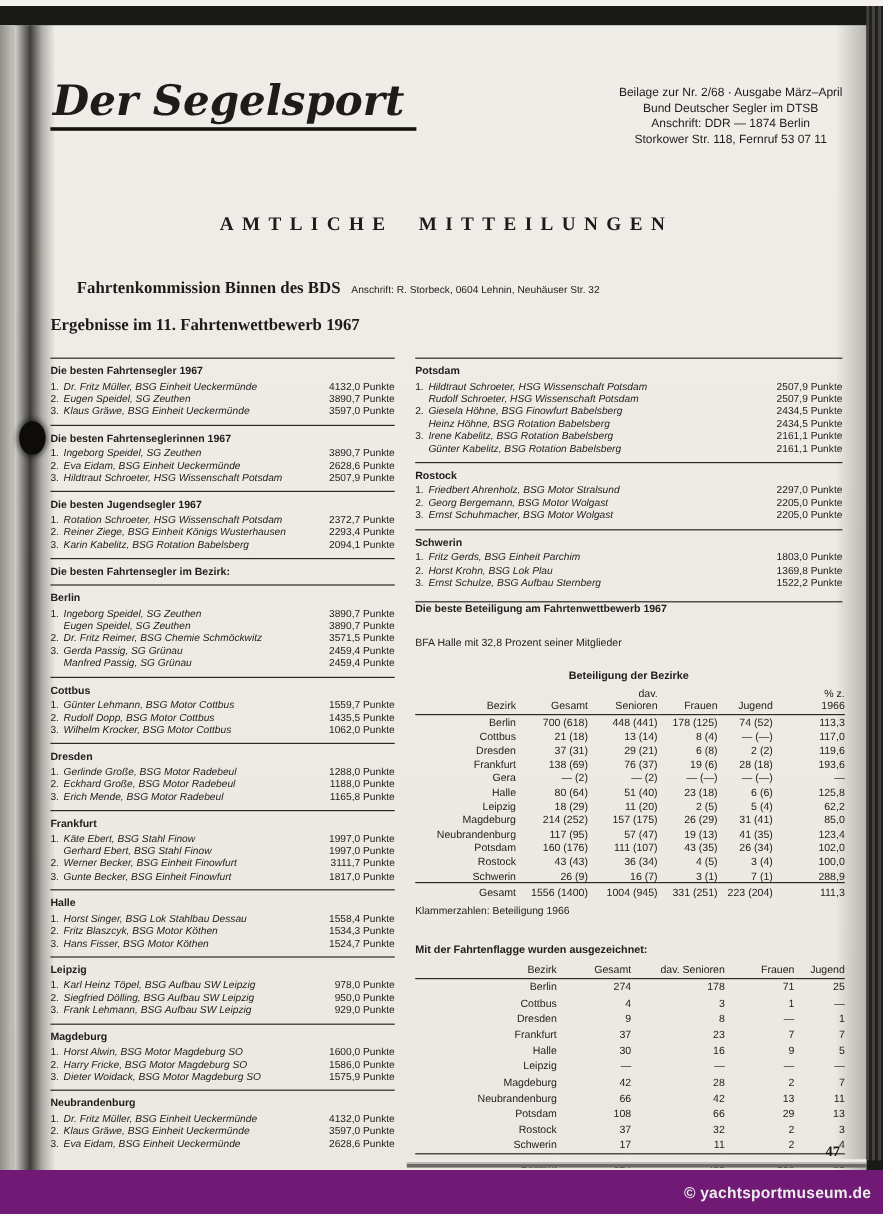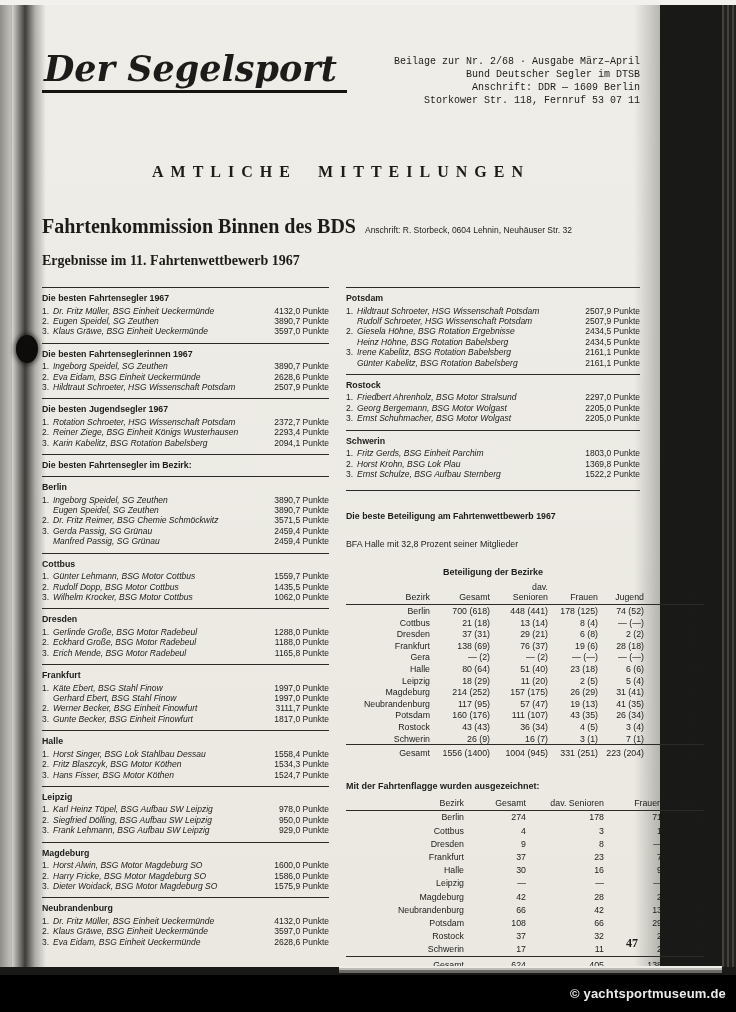--- a/index.html
+++ b/index.html
@@ -1,21 +1,21 @@
 <!DOCTYPE html>
 <html><head>
 <meta charset="utf-8">
 <style>
   * { margin:0; padding:0; box-sizing:border-box; }
   html,body { width:736px; height:1012px; overflow:hidden; background:#191918;
               font-family:"Liberation Sans", sans-serif; }
 
   .top-strip { position:absolute; top:0; left:0; right:0; height:5px; background:#f2f1ed; }
 
-  .page { position:absolute; left:0; top:5px; width:660px; height:962px;
+  .page { position:absolute; left:0; top:21px; width:722px; height:962px;
           background:linear-gradient(180deg,#efede7 0%,#eae8e1 100%);
           color:#1d1c1a; }
 
   .left-edge { position:absolute; left:0; top:0; bottom:0; width:12px;
                background:linear-gradient(90deg,#8f8d88,#c9c7c1); }
   .gutter { position:absolute; left:10px; top:0; bottom:0; width:36px;
             background:linear-gradient(90deg, rgba(18,17,14,0) 0%, rgba(18,17,14,0.8) 42%,
                         rgba(18,17,14,0.28) 70%, rgba(18,17,14,0) 100%); }
   .punch { position:absolute; left:16px; top:330px; width:22px; height:28px;
            background:#0d0c0a; border-radius:50%; box-shadow:0 0 4px 2px rgba(10,10,10,.55); }
@@ -26,66 +26,66 @@
            background:repeating-linear-gradient(90deg,#44423e 0 2px,#22211e 2px 5px); }
   .bottom-stack { position:absolute; left:46%; right:14px; bottom:39px; height:7px;
                   background:linear-gradient(180deg,#efede7 0 2px,#bdbbb5 2px 4px,#6b6a66 4px 7px); }
 
   .content { position:relative; height:100%; padding:44px 20px 0 42px; }
 
   .header { display:flex; justify-content:space-between; align-items:flex-start; }
   .logo { font-family:"DejaVu Serif", serif; font-style:italic; font-weight:bold;
           font-size:35px; line-height:1.15; padding:0 10px 1px 2px;
           border-bottom:3px solid #15140f; }
-  .address { text-align:right; font-family:Liberation Mono, monospace;
+  .address { text-align:center; font-family:Liberation Sans, sans-serif;
              font-size:10px; line-height:13px; padding-top:6px; }
 
   .main-title { text-align:center; font-family:"Liberation Serif", serif; font-weight:bold;
                 font-size:16px; letter-spacing:7px; word-spacing:10px; margin-top:56px; }
 
   .commission { margin-top:34px; }
-  .commission-title { font-family:"Liberation Serif", serif; font-weight:bold; font-size:20px; }
+  .commission-title { font-family:"Liberation Serif", serif; font-weight:bold; font-size:14px;margin-left:22px; }
   .commission-address { font-size:8.5px; margin-left:9px; }
 
   .results-title { margin-top:15px; font-family:"Liberation Serif", serif;
                    font-weight:bold; font-size:14px; }
 
   .columns { display:flex; margin-top:12px; gap:17px; }
   .col-left { width:287px; flex:none; }
   .col-right { flex:1; min-width:0; }
 
   .section { border-top:1px solid #2b2a27; margin-top:6px; padding-top:5px; }
   .sec-heading { font-size:8.8px; font-weight:bold; line-height:10px; margin-bottom:2.5px; }
   .entry { display:flex; font-size:8.5px; line-height:10.4px; white-space:nowrap; }
   .entry .num { width:11px; flex:none; }
   .entry .name { flex:1; overflow:hidden;font-style:italic; }
   .entry .pts { flex:none; padding-left:6px; }
 
-  .best { border-top:1px solid #2b2a27; margin-top:11px; padding-top:20px; }
+  .best { border-top:1px solid #2b2a27; margin-top:11px; padding-top:0; }
   .best-text { font-size:8.8px; margin-top:18px; }
 
   .table-block { margin-top:18px; }
   .t1-title { text-align:center; font-weight:bold; font-size:9px; margin-bottom:5px; }
   .t2-title { font-weight:bold; font-size:9px; margin-bottom:6px; margin-top:22px; }
 
   table { width:100%; border-collapse:collapse; table-layout:fixed; font-size:8.8px; }
   th { font-weight:normal; }
   th,td { padding:0.8px 0; }
   .c-left { text-align:right; }
   .c-num  { text-align:right; }
   thead th { border-bottom:1px solid #2b2a27; padding-bottom:2px; vertical-align:bottom; }
   .h-top { min-height:9px; line-height:9px; }
   tbody.total-body td { border-top:1px solid #2b2a27; padding-top:3px; }
   #t2-body td { padding:1.6px 0; }
   .footnote { font-size:8.6px; margin-top:4px; }
 
   .pageno { position:absolute; right:22px; bottom:16px; font-family:"Liberation Serif", serif;
             font-weight:bold; font-size:12px; }
 
-  .bottom-bar { position:absolute; left:0; right:0; bottom:0; height:37px; background:#000000;
+  .bottom-bar { position:absolute; left:0; right:0; bottom:0; height:37px; background:#701a75;
                 display:flex; align-items:center; justify-content:flex-end; padding-right:10px;
                 color:#ececec; font-size:13px; font-weight:bold; letter-spacing:.2px; }
 </style>
 </head>
 <body>
 
 <div class="top-strip"></div>
 
 <div class="page">
   <div class="right-shade"></div>
@@ -93,21 +93,21 @@
   <div class="gutter"></div>
   <div class="punch"></div>
 
   <div class="content">
 
     <div class="header">
       <div class="logo">Der Segelsport</div>
       <div class="address">
         <div>Beilage zur Nr. 2/68 · Ausgabe März–April</div>
         <div>Bund Deutscher Segler im DTSB</div>
-        <div>Anschrift: DDR — 1609 Berlin</div>
+        <div>Anschrift: DDR — 1874 Berlin</div>
         <div>Storkower Str. 118, Fernruf 53 07 11</div>
       </div>
     </div>
 
     <div class="main-title">AMTLICHE MITTEILUNGEN</div>
 
     <div class="commission">
       <span class="commission-title">Fahrtenkommission Binnen des BDS</span><span class="commission-address">Anschrift: R. Storbeck, 0604 Lehnin, Neuhäuser Str. 32</span>
     </div>
 
@@ -342,21 +342,21 @@
                 <span class="name">Hildtraut Schroeter, HSG Wissenschaft Potsdam</span>
                 <span class="pts">2507,9 Punkte</span>
               </div>
               <div class="entry">
                 <span class="num"></span>
                 <span class="name">Rudolf Schroeter, HSG Wissenschaft Potsdam</span>
                 <span class="pts">2507,9 Punkte</span>
               </div>
               <div class="entry">
                 <span class="num">2.</span>
-                <span class="name">Giesela Höhne, BSG Rotation Ergebnisse</span>
+                <span class="name">Giesela Höhne, BSG Finowfurt Babelsberg</span>
                 <span class="pts">2434,5 Punkte</span>
               </div>
               <div class="entry">
                 <span class="num"></span>
                 <span class="name">Heinz Höhne, BSG Rotation Babelsberg</span>
                 <span class="pts">2434,5 Punkte</span>
               </div>
               <div class="entry">
                 <span class="num">3.</span>
                 <span class="name">Irene Kabelitz, BSG Rotation Babelsberg</span>
@@ -552,20 +552,21 @@
                 <tr>
                   <td class="c-left">Gesamt</td>
                   <td class="c-num">1556 (1400)</td>
                   <td class="c-num">1004 (945)</td>
                   <td class="c-num">331 (251)</td>
                   <td class="c-num">223 (204)</td>
                   <td class="c-num">111,3</td>
                 </tr>
               </tbody>
           </table>
+          <div class="footnote">Klammerzahlen: Beteiligung 1966</div>
         </div>
 
         <div>
           <div class="t2-title">Mit der Fahrtenflagge wurden ausgezeichnet:</div>
           <table>
             <colgroup>
               <col style="width:118px">
                 <col style="width:62px">
                 <col style="width:78px">
               <col style="width:58px">

